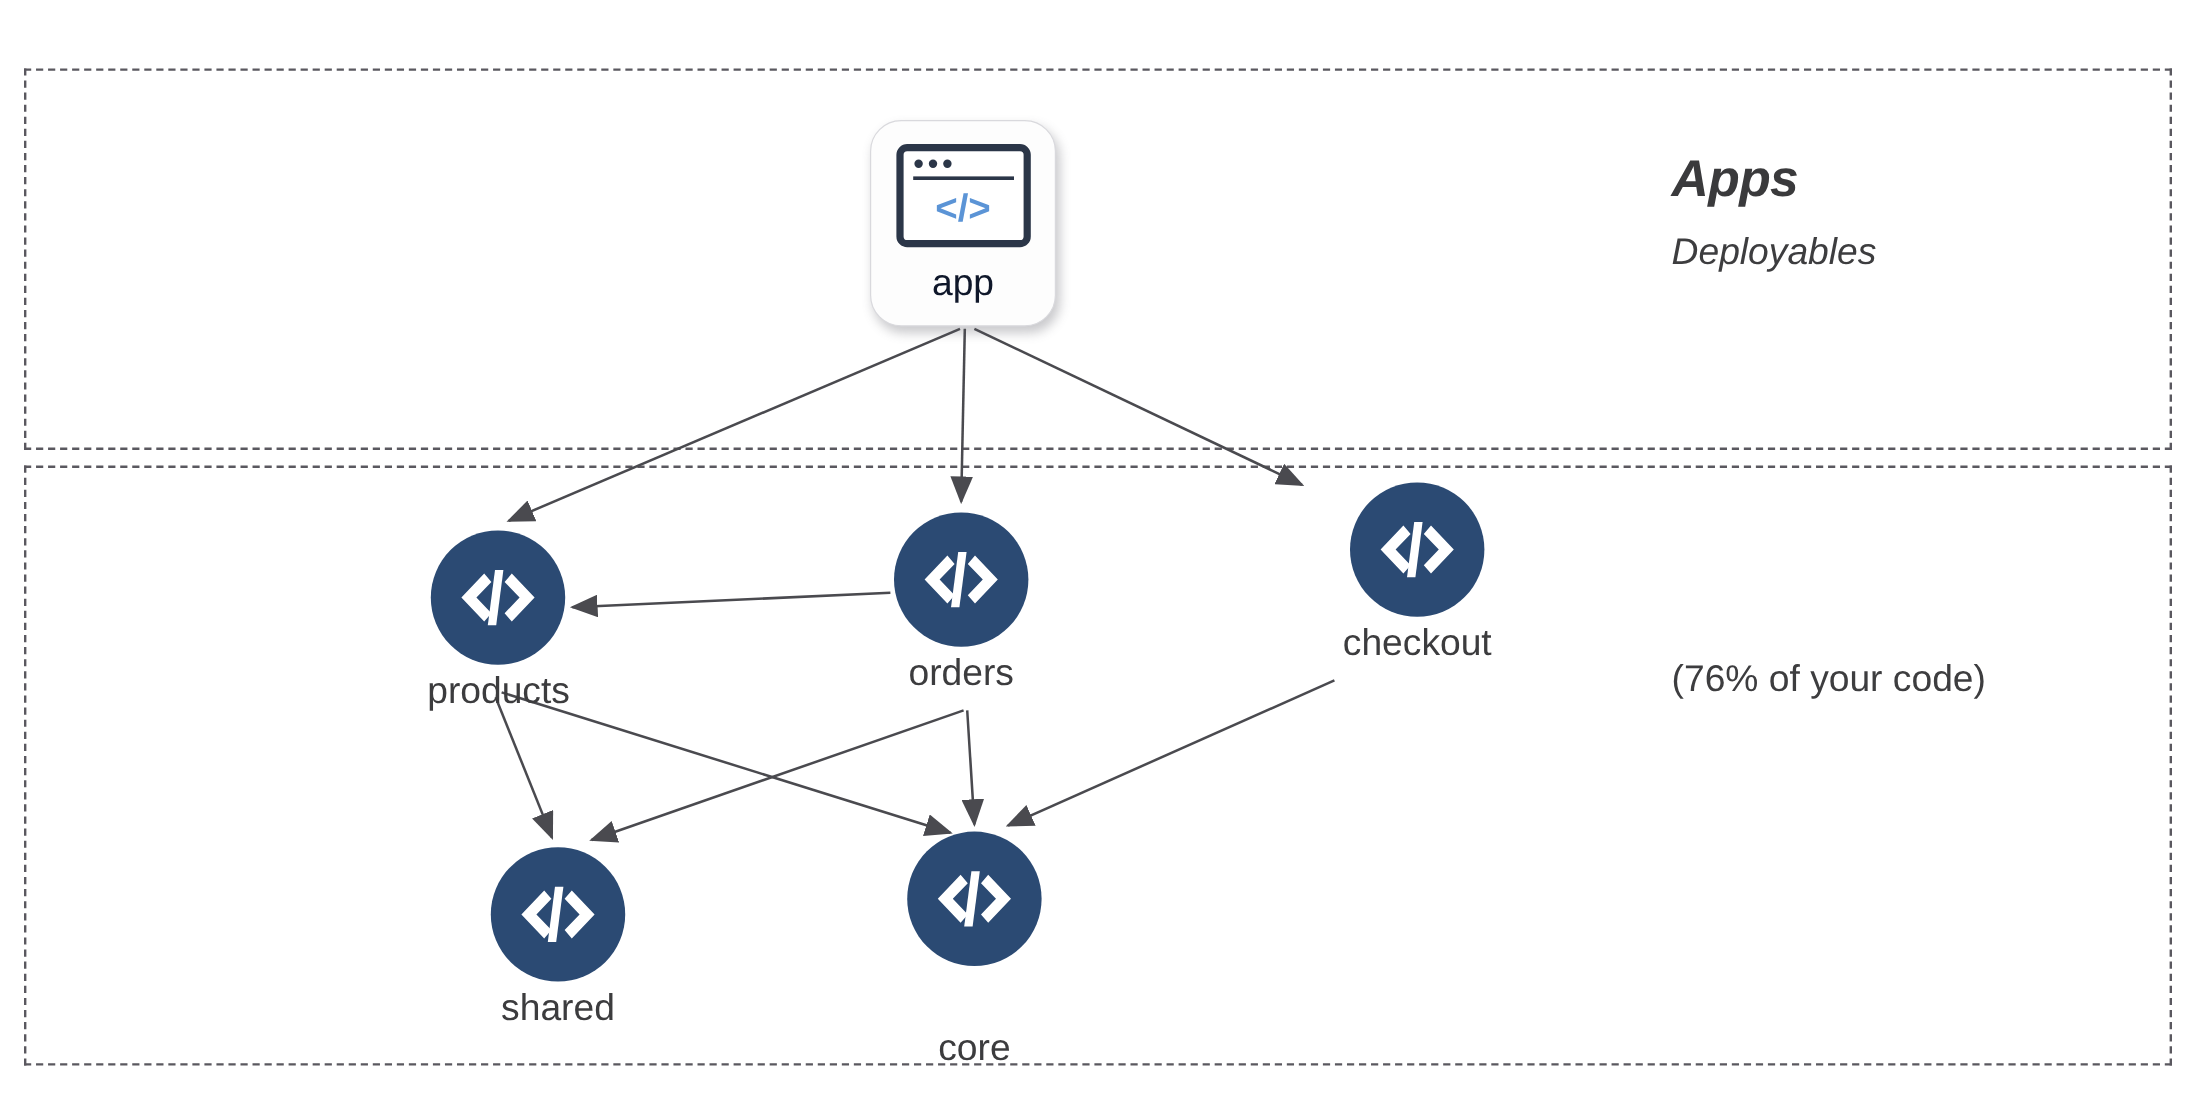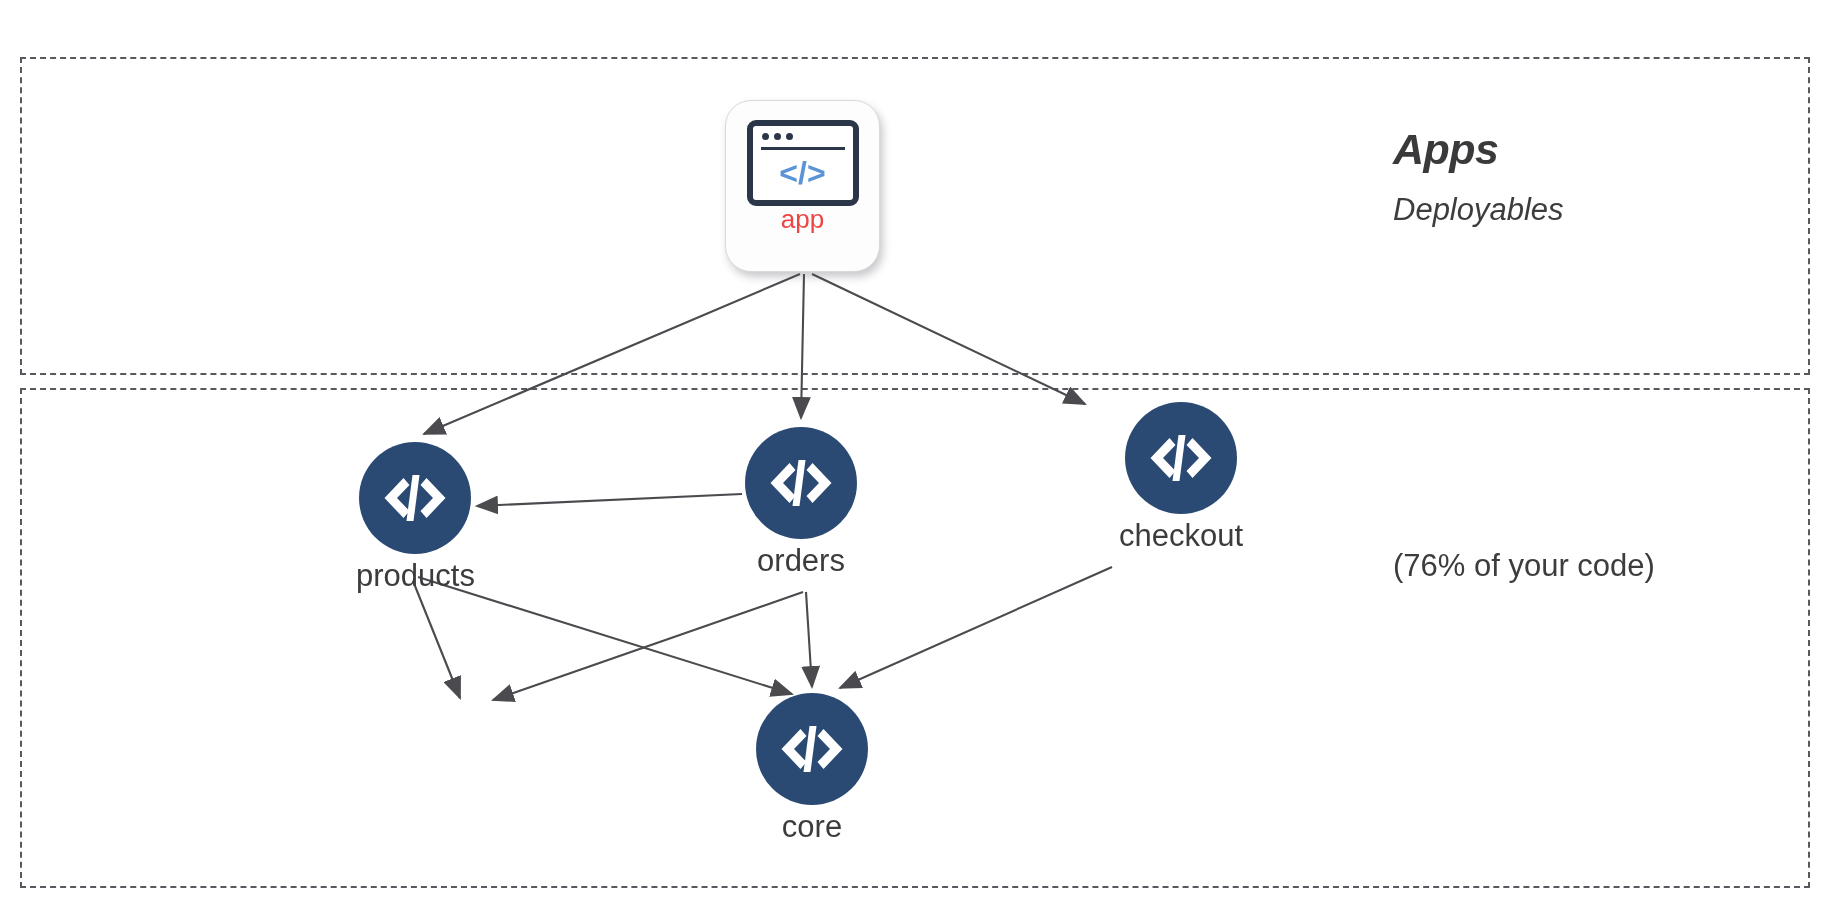--- a/index.html
+++ b/index.html
@@ -120,23 +120,23 @@
   .browser-code {
     color: #5b94d6;
     font-family: "Liberation Sans", sans-serif;
     font-size: 32px;
     font-weight: bold;
     letter-spacing: 0px;
     margin-top: 20px;
     line-height: 1;
   }
   #app-label {
-    font-size: 26px;
-    color: #ef4444;
-    margin-top: 0;
+    font-size: 31px;
+    color: #0f172a;
+    margin-top: 14px;
     line-height: 1;
   }
 
   
   .lib-node {
     position: absolute;
     display: flex;
     flex-direction: column;
     align-items: center;
   }
@@ -231,22 +231,32 @@
     <div class="lib-circle" style="width:112px;height:112px;">
       <svg width="74" height="56" viewBox="0 0 74 56" xmlns="http://www.w3.org/2000/svg" aria-hidden="true">
         <path d="M25.5 8 L6.5 28 L25.5 48 L31.5 41 L19 28 L31.5 15 Z" fill="#ffffff"></path>
         <path d="M48.5 8 L67.5 28 L48.5 48 L42.5 41 L55 28 L42.5 15 Z" fill="#ffffff"></path>
         <path d="M41.5 5 L34.5 5 L28.5 51 L35.5 51 Z" fill="#ffffff"></path>
       </svg>
     </div>
     <div class="lib-label">checkout</div>
   </div>
 
-
-  <div class="lib-node" id="node-core" style="left:756px; top:693px;">
+  <div class="lib-node" id="node-shared" style="left:409px; top:706px;">
+    <div class="lib-circle" style="width:112px;height:112px;">
+      <svg width="74" height="56" viewBox="0 0 74 56" xmlns="http://www.w3.org/2000/svg" aria-hidden="true">
+        <path d="M25.5 8 L6.5 28 L25.5 48 L31.5 41 L19 28 L31.5 15 Z" fill="#ffffff"></path>
+        <path d="M48.5 8 L67.5 28 L48.5 48 L42.5 41 L55 28 L42.5 15 Z" fill="#ffffff"></path>
+        <path d="M41.5 5 L34.5 5 L28.5 51 L35.5 51 Z" fill="#ffffff"></path>
+      </svg>
+    </div>
+    <div class="lib-label">shared</div>
+  </div>
+
+  <div class="lib-node" id="node-core" style="left:756px; top:693px;gap:46px;">
     <div class="lib-circle" style="width:112px;height:112px;">
       <svg width="74" height="56" viewBox="0 0 74 56" xmlns="http://www.w3.org/2000/svg" aria-hidden="true">
         <path d="M25.5 8 L6.5 28 L25.5 48 L31.5 41 L19 28 L31.5 15 Z" fill="#ffffff"></path>
         <path d="M48.5 8 L67.5 28 L48.5 48 L42.5 41 L55 28 L42.5 15 Z" fill="#ffffff"></path>
         <path d="M41.5 5 L34.5 5 L28.5 51 L35.5 51 Z" fill="#ffffff"></path>
       </svg>
     </div>
     <div class="lib-label">core</div>
   </div>
 

